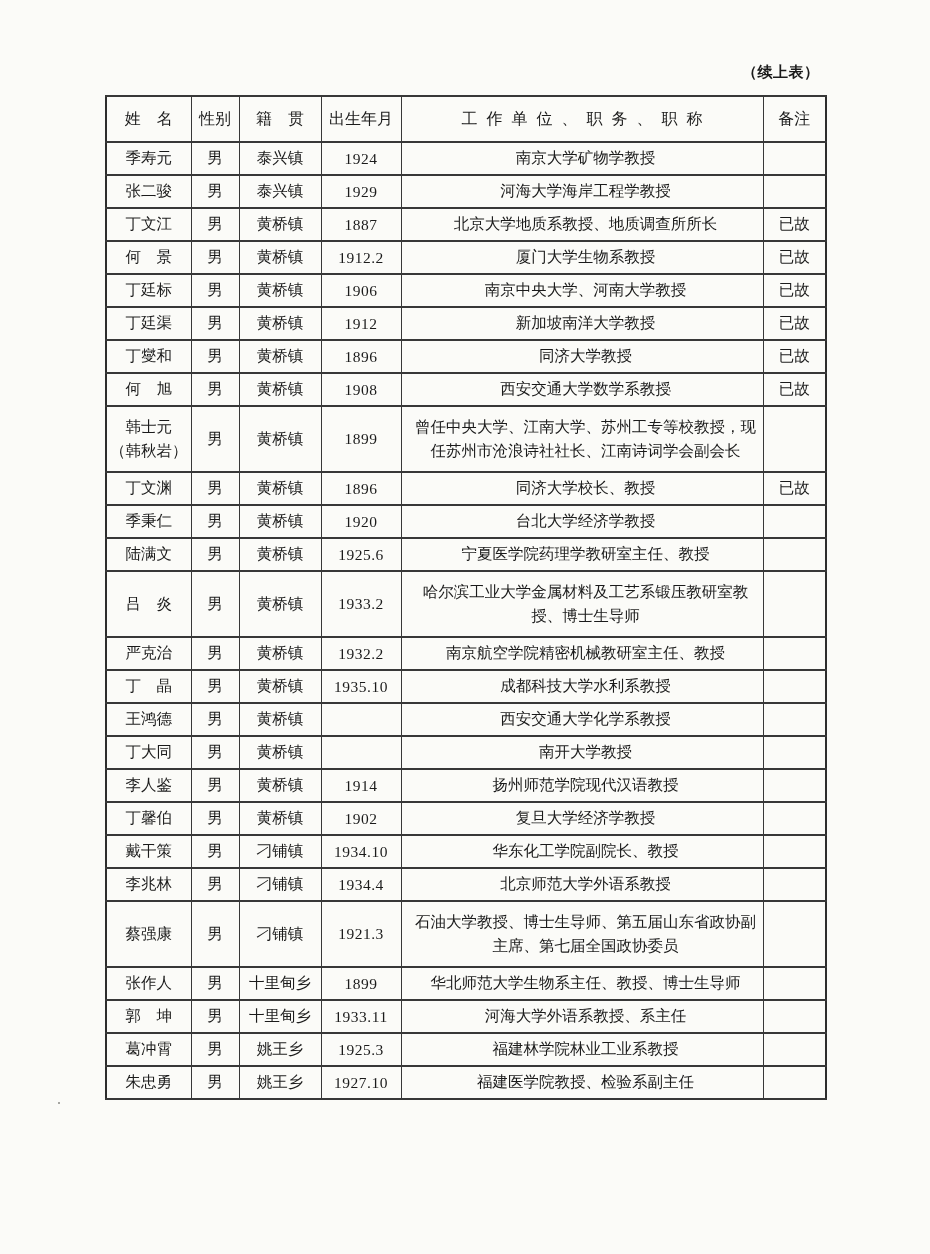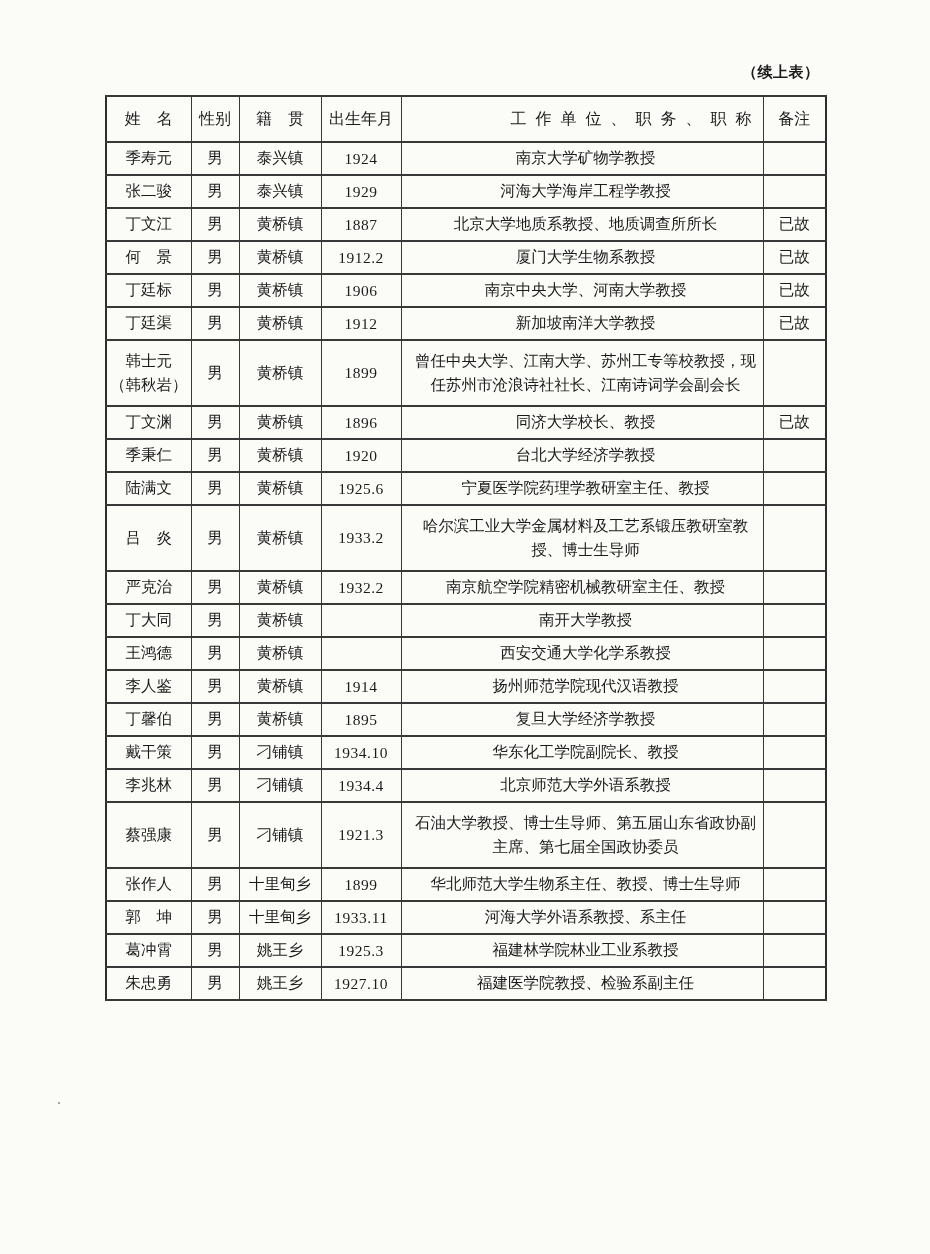--- a/index.html
+++ b/index.html
@@ -43,21 +43,21 @@
     vertical-align: middle;
     font-weight: normal;
     font-size: 15.5px;
     padding: 1px 2px;
     overflow: hidden;
   }
   .people thead tr { height: 46px; margin-left: 34px; }
   .people tbody tr { height: 33px; padding-left: 29px; }
   .people tbody tr.tall { height: 66px; font-family: Liberation Serif, serif; }
   .people thead th { font-size: 16px; }
-  th.c-work { letter-spacing: 9px; text-indent: 9px; text-align: right; }
+  th.c-work { letter-spacing: 9px; text-indent: 9px; }
   td.c-work {
     text-align: center;
     padding-left: 12px;
     padding-right: 5px;
     line-height: 1.55;
   }
   td.c-name {
     white-space: pre-line;
     line-height: 1.55;
   }
@@ -136,20 +136,36 @@
           <td class="c-note">已故</td>
         </tr>
         <tr>
           <td class="c-name">丁廷渠</td>
           <td class="c-gender">男</td>
           <td class="c-native">黄桥镇</td>
           <td class="c-birth">1912</td>
           <td class="c-work">新加坡南洋大学教授</td>
           <td class="c-note">已故</td>
         </tr>
+        <tr>
+          <td class="c-name">丁燮和</td>
+          <td class="c-gender">男</td>
+          <td class="c-native">黄桥镇</td>
+          <td class="c-birth">1896</td>
+          <td class="c-work">同济大学教授</td>
+          <td class="c-note">已故</td>
+        </tr>
+        <tr>
+          <td class="c-name">何　旭</td>
+          <td class="c-gender">男</td>
+          <td class="c-native">黄桥镇</td>
+          <td class="c-birth">1908</td>
+          <td class="c-work">西安交通大学数学系教授</td>
+          <td class="c-note">已故</td>
+        </tr>
         <tr class="tall">
           <td class="c-name">韩士元
 （韩秋岩）</td>
           <td class="c-gender">男</td>
           <td class="c-native">黄桥镇</td>
           <td class="c-birth">1899</td>
           <td class="c-work">曾任中央大学、江南大学、苏州工专等校教授，现任苏州市沧浪诗社社长、江南诗词学会副会长</td>
           <td class="c-note"></td>
         </tr>
         <tr>
@@ -186,48 +202,56 @@
         </tr>
         <tr>
           <td class="c-name">严克治</td>
           <td class="c-gender">男</td>
           <td class="c-native">黄桥镇</td>
           <td class="c-birth">1932.2</td>
           <td class="c-work">南京航空学院精密机械教研室主任、教授</td>
           <td class="c-note"></td>
         </tr>
         <tr>
+          <td class="c-name">丁　晶</td>
+          <td class="c-gender">男</td>
+          <td class="c-native">黄桥镇</td>
+          <td class="c-birth">1935.10</td>
+          <td class="c-work">成都科技大学水利系教授</td>
+          <td class="c-note"></td>
+        </tr>
+        <tr>
+          <td class="c-name">王鸿德</td>
+          <td class="c-gender">男</td>
+          <td class="c-native">黄桥镇</td>
+          <td class="c-birth"></td>
+          <td class="c-work">西安交通大学化学系教授</td>
+          <td class="c-note"></td>
+        </tr>
+        <tr>
           <td class="c-name">丁大同</td>
           <td class="c-gender">男</td>
           <td class="c-native">黄桥镇</td>
           <td class="c-birth"></td>
           <td class="c-work">南开大学教授</td>
           <td class="c-note"></td>
         </tr>
         <tr>
-          <td class="c-name">王鸿德</td>
-          <td class="c-gender">男</td>
-          <td class="c-native">黄桥镇</td>
-          <td class="c-birth"></td>
-          <td class="c-work">西安交通大学化学系教授</td>
-          <td class="c-note"></td>
-        </tr>
-        <tr>
           <td class="c-name">李人鉴</td>
           <td class="c-gender">男</td>
           <td class="c-native">黄桥镇</td>
           <td class="c-birth">1914</td>
           <td class="c-work">扬州师范学院现代汉语教授</td>
           <td class="c-note"></td>
         </tr>
         <tr>
           <td class="c-name">丁馨伯</td>
           <td class="c-gender">男</td>
           <td class="c-native">黄桥镇</td>
-          <td class="c-birth">1895</td>
+          <td class="c-birth">1902</td>
           <td class="c-work">复旦大学经济学教授</td>
           <td class="c-note"></td>
         </tr>
         <tr>
           <td class="c-name">戴干策</td>
           <td class="c-gender">男</td>
           <td class="c-native">刁铺镇</td>
           <td class="c-birth">1934.10</td>
           <td class="c-work">华东化工学院副院长、教授</td>
           <td class="c-note"></td>

